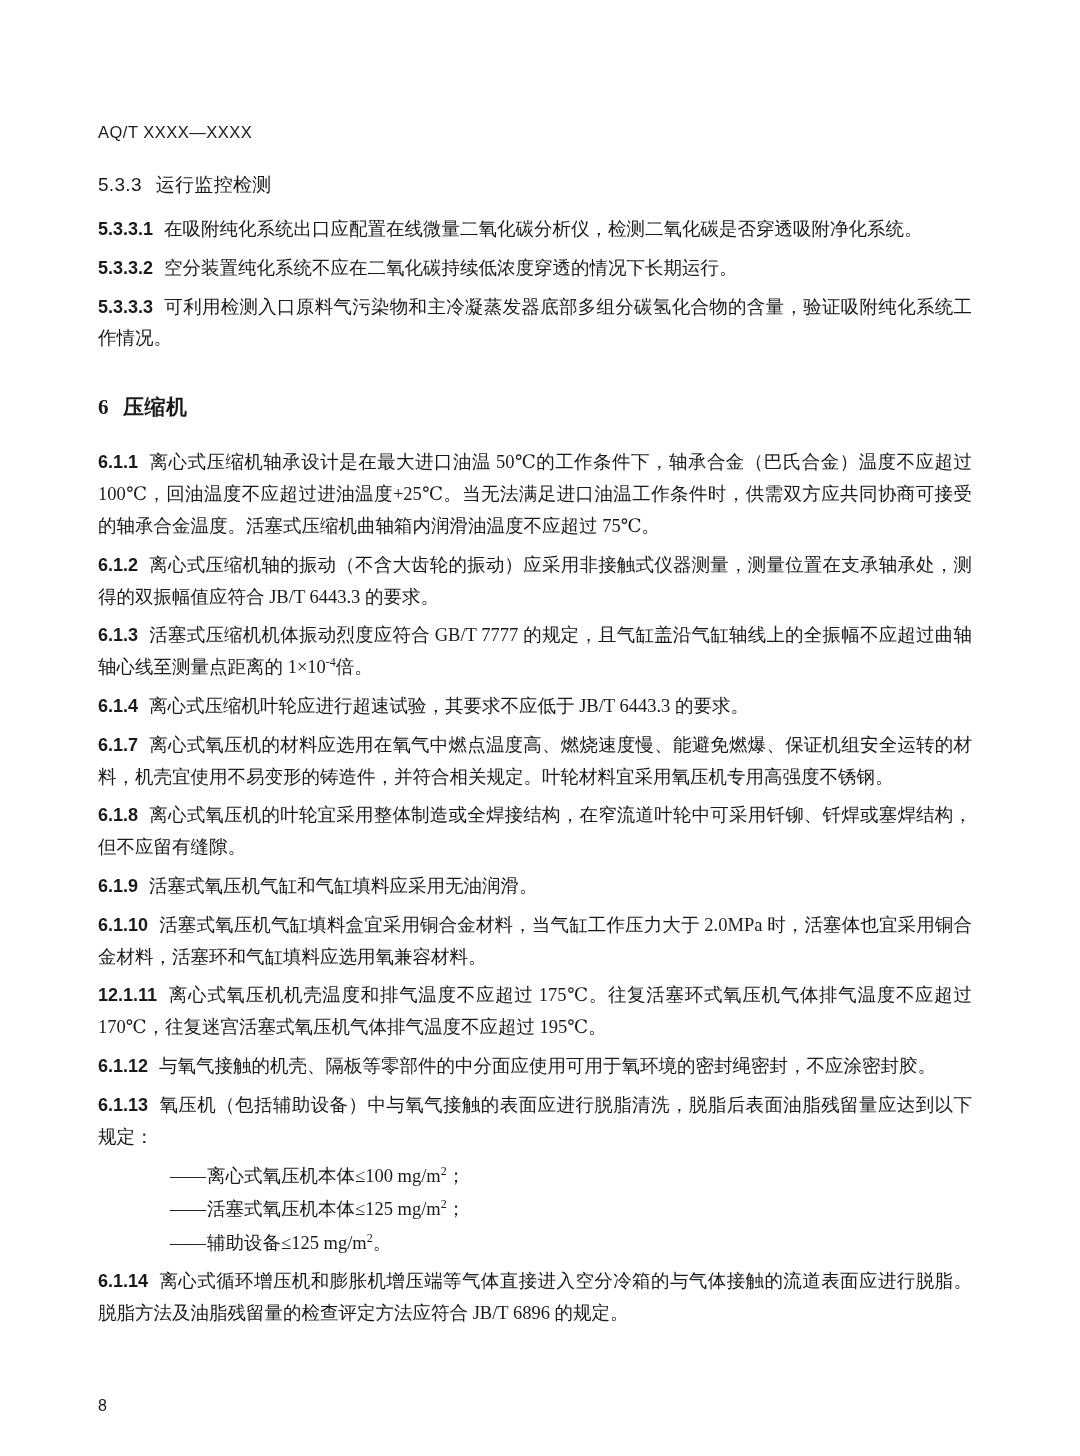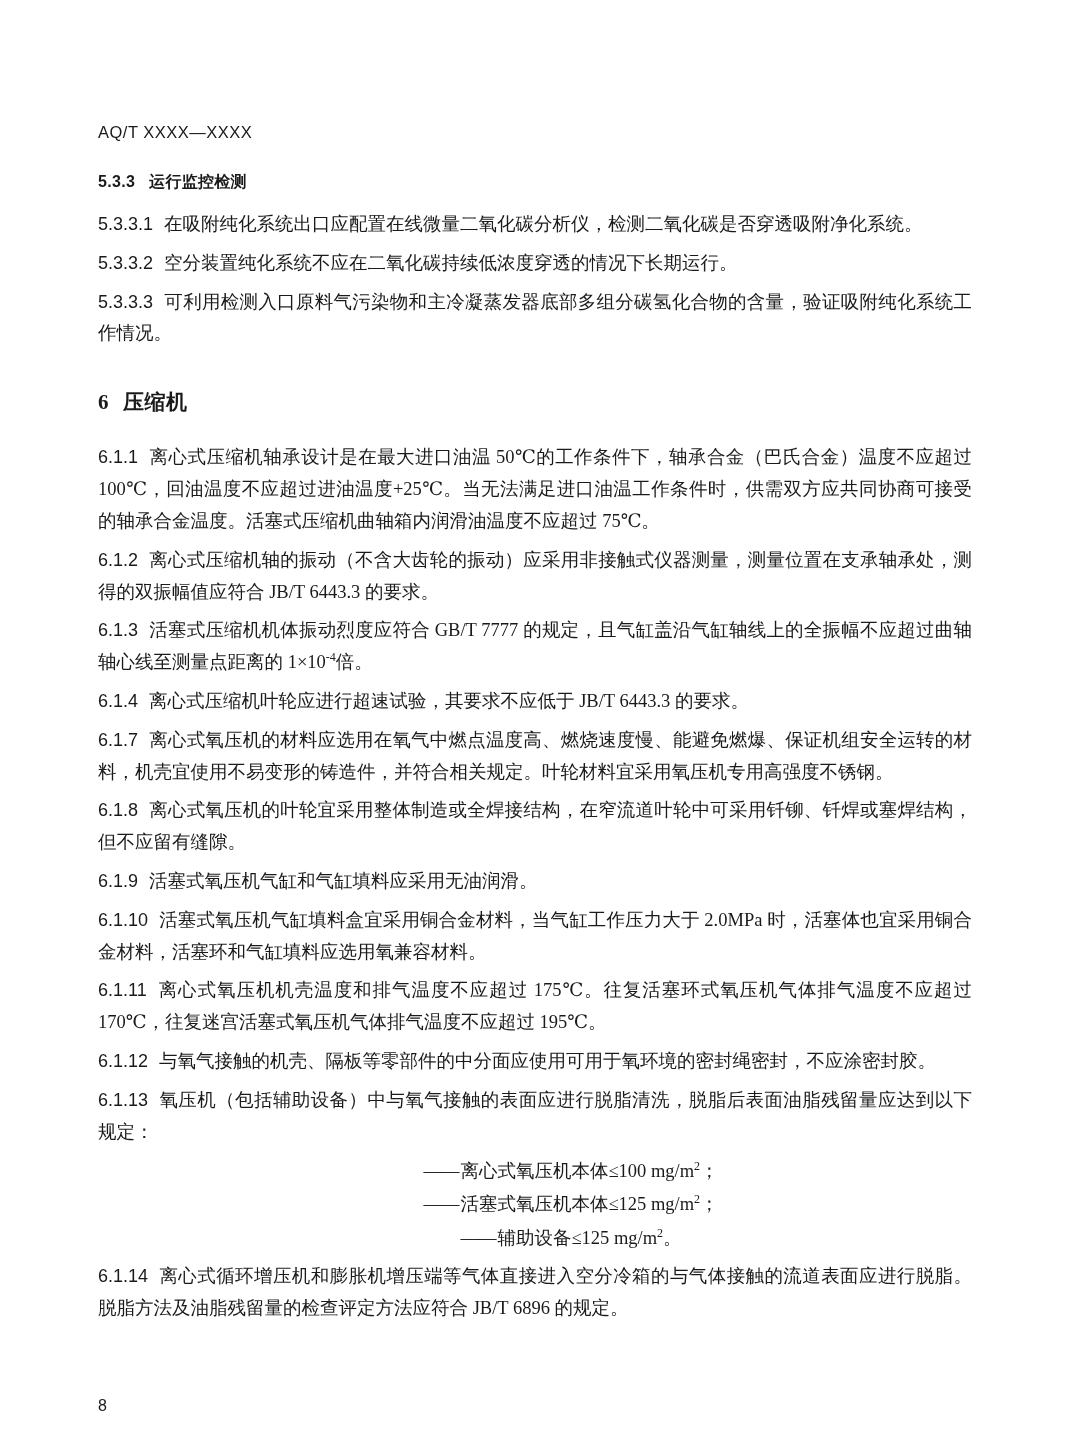--- a/index.html
+++ b/index.html
@@ -24,22 +24,22 @@
   }
   .header {
     font-family: "Liberation Sans", sans-serif;
     font-size: 16.5px;
     letter-spacing: 0.5px;
     color: #1a1a1a;
     margin-bottom: 30px;
   }
   .h3 {
     font-family: "Liberation Sans", sans-serif;
-    font-size: 16px;
-    font-weight: bold;
+    font-size: 19px;
+    font-weight: normal;
     margin: 22px 0 16px 0;
     letter-spacing: 0.3px;
   }
   .h1 {
     font-family: Liberation Serif, serif;
     font-size: 21px;
     font-weight: bold;
     margin: 38px 0 26px 0;
     letter-spacing: 0.5px;
   }
@@ -60,25 +60,25 @@
     margin: 0 0 7px 0;
     text-align: justify;
     text-justify: inter-ideograph;
   }
   .para .num {
     display: inline-block;
     font-family: "Liberation Sans", sans-serif;
     font-size: 18px;
     margin-right: 11px;
     letter-spacing: 0px;
+    font-weight: bold;
   }
   .list {
     margin: 2px 0 6px 0;
     padding: 0;
-    text-align: center;
   }
   .list-item {
     font-size: 18.5px;
     line-height: 1.72;
     margin-left: 72px;
     margin-bottom: 2px;
   }
   .dash {
     letter-spacing: -1px;
     margin-right: 2px;
@@ -153,21 +153,21 @@
 
   <p class="para">
     <span class="num">6.1.9</span><span>活塞式氧压机气缸和气缸填料应采用无油润滑。</span>
   </p>
 
   <p class="para">
     <span class="num">6.1.10</span><span>活塞式氧压机气缸填料盒宜采用铜合金材料，当气缸工作压力大于 2.0MPa 时，活塞体也宜采用铜合金材料，活塞环和气缸填料应选用氧兼容材料。</span>
   </p>
 
   <p class="para">
-    <span class="num">6.1.11</span><span>离心式氧压机机壳温度和排气温度不应超过 175℃。往复活塞环式氧压机气体排气温度不应超过 170℃，往复迷宫活塞式氧压机气体排气温度不应超过 195℃。</span>
+    <span class="num">12.1.11</span><span>离心式氧压机机壳温度和排气温度不应超过 175℃。往复活塞环式氧压机气体排气温度不应超过 170℃，往复迷宫活塞式氧压机气体排气温度不应超过 195℃。</span>
   </p>
 
   <p class="para">
     <span class="num">6.1.12</span><span>与氧气接触的机壳、隔板等零部件的中分面应使用可用于氧环境的密封绳密封，不应涂密封胶。</span>
   </p>
 
   <p class="para">
     <span class="num">6.1.13</span><span>氧压机（包括辅助设备）中与氧气接触的表面应进行脱脂清洗，脱脂后表面油脂残留量应达到以下规定：</span>
   </p>
 

